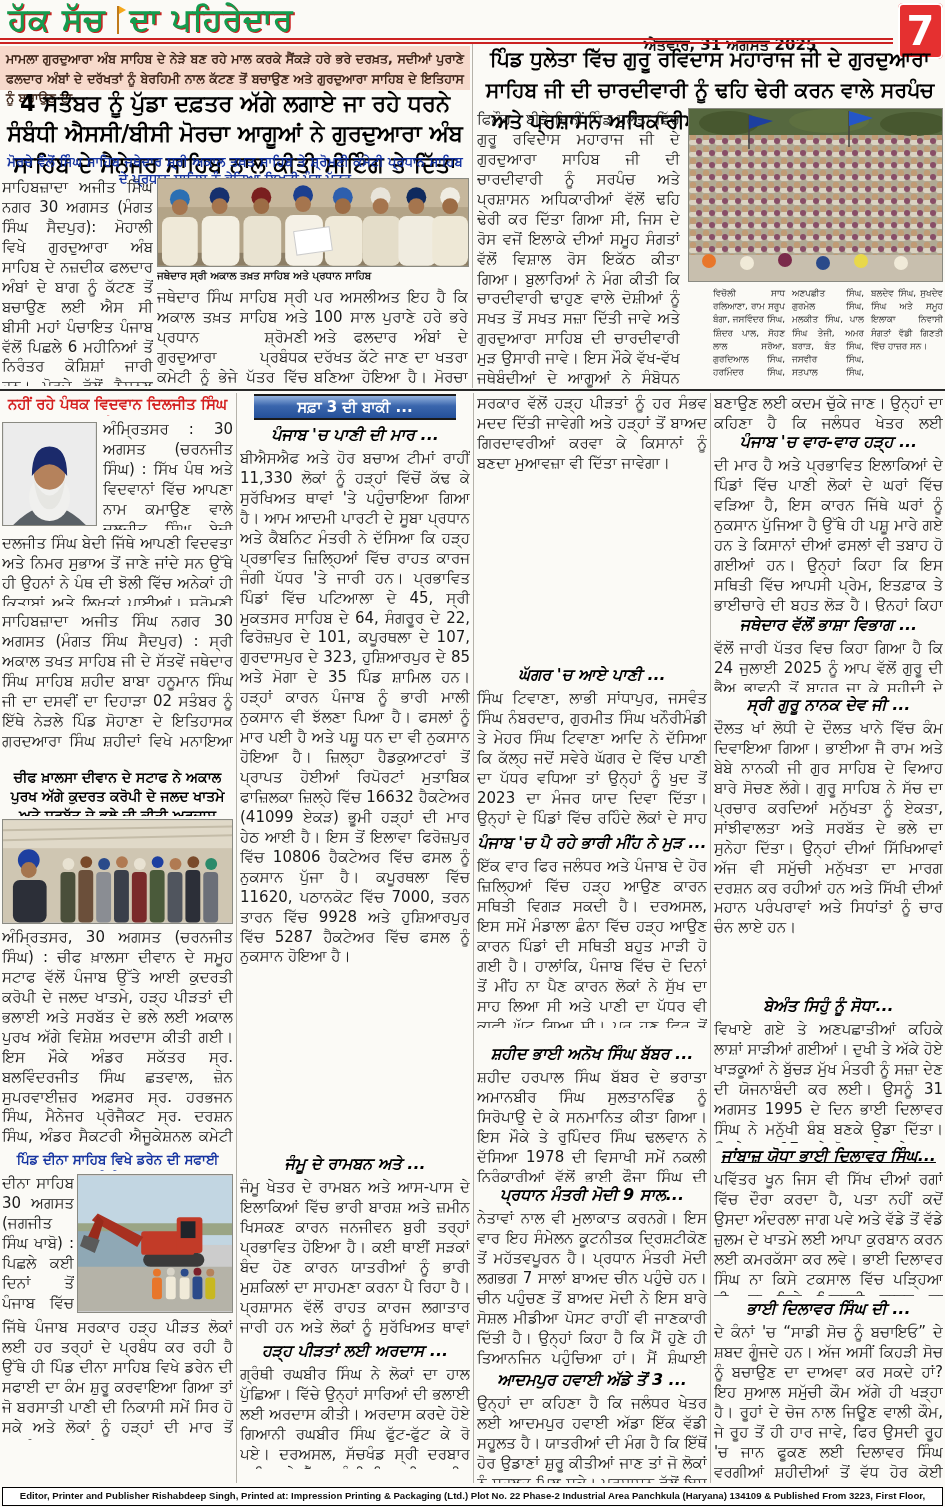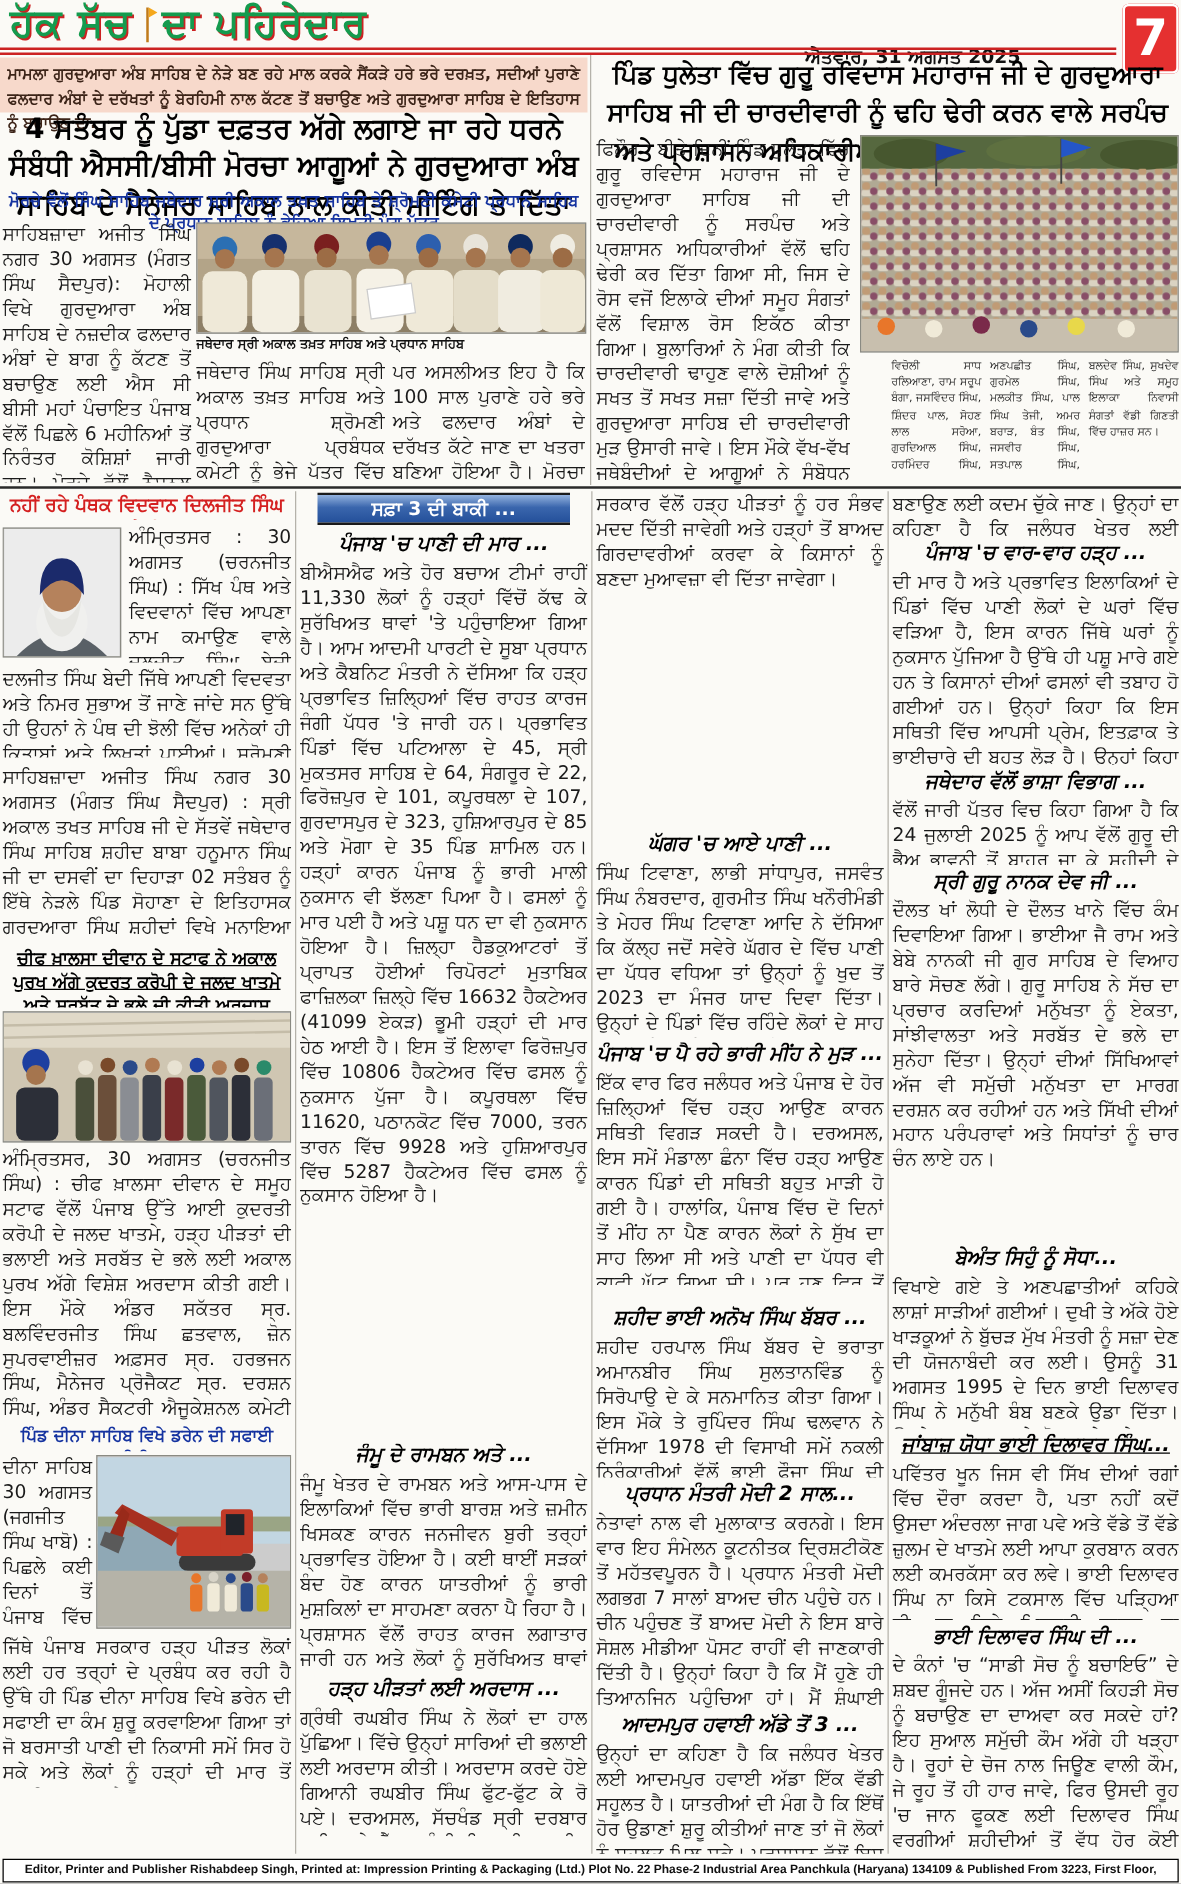--- a/index.html
+++ b/index.html
@@ -140,21 +140,21 @@
           <ellipse cx="47" cy="76" rx="21" ry="24" fill="#f0f0ee"></ellipse>
           <circle cx="47" cy="52" r="16" fill="#b5825c"></circle>
           <path d="M29 54 q0 -30 18 -30 q18 0 18 30 q-9 -12 -18 -12 q-9 0 -18 12 z" fill="#1b2a6b"></path>
           <path d="M31 58 q16 32 32 0 q-4 30 -16 30 q-12 0 -16 -30 z" fill="#e6e6e2"></path>
         </svg>
       </div>
       <div class="body" style="margin-left:101px;height:110px;">ਅੰਮ੍ਰਿਤਸਰ : 30 ਅਗਸਤ (ਚਰਨਜੀਤ ਸਿੰਘ) : ਸਿੱਖ ਪੰਥ ਅਤੇ ਵਿਦਵਾਨਾਂ ਵਿੱਚ ਆਪਣਾ ਨਾਮ ਕਮਾਉਣ ਵਾਲੇ ਦਲਜੀਤ ਸਿੰਘ ਬੇਦੀ ਨਹੀਂ ਰਹੇ। ਦਲਜੀਤ ਸਿੰਘ ਬੇਦੀ ਕੁਝ ਦਿਨਾਂ ਤੋਂ ਬਿਮਾਰ ਚੱਲ ਰਹੇ ਸਨ, ਉਹਨਾਂ ਨੇ ਸ਼ਨੀਵਾਰ ਰਾਤ ਨੂੰ ਆਖਰੀ ਸਾਹ ਲਿਆ। ਜਿਵੇਂ ਹੀ ਦਲਜੀਤ ਸਿੰਘ ਬੇਦੀ ਦੇ ਅਕਾਲ ਚਲਾਣਾ ਕਰ ਜਾਣ ਦੀ ਖ਼ਬਰ ਫੈਲੀ ਤਾਂ ਪੰਥਕ ਹਲਕਿਆਂ ਵਿੱਚ ਸੋਗ ਦੀ ਲਹਿਰ ਫੈਲ ਗਈ।</div>
       <div class="body" style="height:72px;margin-top:4px;">ਦਲਜੀਤ ਸਿੰਘ ਬੇਦੀ ਜਿੱਥੇ ਆਪਣੀ ਵਿਦਵਤਾ ਅਤੇ ਨਿਮਰ ਸੁਭਾਅ ਤੋਂ ਜਾਣੇ ਜਾਂਦੇ ਸਨ ਉੱਥੇ ਹੀ ਉਹਨਾਂ ਨੇ ਪੰਥ ਦੀ ਝੋਲੀ ਵਿੱਚ ਅਨੇਕਾਂ ਹੀ ਕਿਤਾਬਾਂ ਅਤੇ ਲਿਖਤਾਂ ਪਾਈਆਂ। ਸ਼੍ਰੋਮਣੀ ਗੁਰਦੁਆਰਾ ਪ੍ਰਬੰਧਕ ਕਮੇਟੀ ਤੋਂ ਬਤੌਰ ਸਕੱਤਰ ਸੇਵਾ ਮੁਕਤ ਹੋਣ ਤੋਂ ਬਾਅਦ ਵੀ ਉਹ ਪੰਥਕ ਸਰਗਰਮੀਆਂ ਵਿੱਚ ਲਗਾਤਾਰ ਸਰਗਰਮ ਰਹੇ। ਪੰਥਕ ਸ਼ਖਸੀਅਤਾਂ ਨੇ ਅਰਦਾਸ ਕੀਤੀ ਕਿ ਦਿਲਜੀਤ ਸਿੰਘ ਬੇਦੀ ਨੂੰ ਆਪਣੇ ਚਰਨਾਂ ਵਿੱਚ ਨਿਵਾਸ ਬਖਸ਼ਣ ਅਤੇ ਪਰਿਵਾਰ ਨੂੰ ਭਾਣਾ ਮੰਨਣ ਦਾ ਬਲ ਬਖਸ਼ੇ।</div>
     </div>
     <div class="body" style="height:136px;margin-top:4px;">ਸਾਹਿਬਜ਼ਾਦਾ ਅਜੀਤ ਸਿੰਘ ਨਗਰ 30 ਅਗਸਤ (ਮੰਗਤ ਸਿੰਘ ਸੈਦਪੁਰ) : ਸ੍ਰੀ ਅਕਾਲ ਤਖਤ ਸਾਹਿਬ ਜੀ ਦੇ ਸੱਤਵੇਂ ਜਥੇਦਾਰ ਸਿੰਘ ਸਾਹਿਬ ਸ਼ਹੀਦ ਬਾਬਾ ਹਨੂਮਾਨ ਸਿੰਘ ਜੀ ਦਾ ਦਸਵੀਂ ਦਾ ਦਿਹਾੜਾ 02 ਸਤੰਬਰ ਨੂੰ ਇੱਥੇ ਨੇੜਲੇ ਪਿੰਡ ਸੋਹਾਣਾ ਦੇ ਇਤਿਹਾਸਕ ਗੁਰਦੁਆਰਾ ਸਿੰਘ ਸ਼ਹੀਦਾਂ ਵਿਖੇ ਮਨਾਇਆ ਜਾਵੇਗਾ। ਇਸ ਸੰਬੰਧੀ ਸ੍ਰੀ ਅਖੰਡ ਪਾਠ ਸਾਹਿਬ ਜੀ ਦੇ ਭੋਗ ਸਵੇਰੇ 10 ਵਜੇ ਪਾਏ ਜਾਣਗੇ। ਉਪਰੰਤ ਵਿਸ਼ੇਸ਼ ਦੀਵਾਨ ਸਜਣਗੇ ਜਿਸ ਵਿੱਚ ਪੰਥ ਦੇ ਪ੍ਰਸਿੱਧ ਰਾਗੀ ਢਾਡੀ ਜਥੇ ਗੁਰਬਾਣੀ ਕੀਰਤਨ ਅਤੇ ਢਾਡੀ ਵਾਰਾਂ ਰਾਹੀਂ ਸੰਗਤਾਂ ਨੂੰ ਨਿਹਾਲ ਕਰਨਗੇ। ਗੁਰੂ ਕਾ ਲੰਗਰ ਸਾਰਾ ਦਿਨ ਅਤੁੱਟ ਵਰਤਾਇਆ ਜਾਵੇਗਾ ਜੀ।</div>
-    <div class="chead1" style="height:48px;margin-top:10px;text-decoration:underline;">ਚੀਫ ਖ਼ਾਲਸਾ ਦੀਵਾਨ ਦੇ ਸਟਾਫ ਨੇ ਅਕਾਲ ਪੁਰਖ ਅੱਗੇ ਕੁਦਰਤ ਕਰੋਪੀ ਦੇ ਜਲਦ ਖਾਤਮੇ ਅਤੇ ਸਰਬੱਤ ਦੇ ਭਲੇ ਦੀ ਕੀਤੀ ਅਰਦਾਸ</div>
+    <div class="chead1" style="height:48px;margin-top:20px;">ਚੀਫ ਖ਼ਾਲਸਾ ਦੀਵਾਨ ਦੇ ਸਟਾਫ ਨੇ ਅਕਾਲ ਪੁਰਖ ਅੱਗੇ ਕੁਦਰਤ ਕਰੋਪੀ ਦੇ ਜਲਦ ਖਾਤਮੇ ਅਤੇ ਸਰਬੱਤ ਦੇ ਭਲੇ ਦੀ ਕੀਤੀ ਅਰਦਾਸ</div>
     <div class="photo" style="width:231px;height:105px;margin-top:3px;">
       <svg viewBox="0 0 231 103" width="229" height="103">
         <rect width="231" height="103" fill="#cfc6b2"></rect>
         <rect width="231" height="28" fill="#e0d9c8"></rect>
         <line x1="0" y1="10" x2="231" y2="6" stroke="#c4bca8" stroke-width="2"></line>
         <line x1="0" y1="20" x2="231" y2="15" stroke="#c4bca8" stroke-width="2"></line>
         <circle cx="26" cy="40" r="11" fill="#1d3fa0"></circle>
           <circle cx="26" cy="50" r="8" fill="#a5754e"></circle>
           <rect x="10" y="60" width="34" height="43" rx="7" fill="#2c2f38"></rect>
         <g>
@@ -225,21 +225,21 @@
   </div>
 
   <div class="abs" style="left:477px;top:394px;width:230px;height:1089px;overflow:hidden;">
     <div class="body" style="height:268px;">ਸਰਕਾਰ ਵੱਲੋਂ ਹੜ੍ਹ ਪੀੜਤਾਂ ਨੂੰ ਹਰ ਸੰਭਵ ਮਦਦ ਦਿੱਤੀ ਜਾਵੇਗੀ ਅਤੇ ਹੜ੍ਹਾਂ ਤੋਂ ਬਾਅਦ ਗਿਰਦਾਵਰੀਆਂ ਕਰਵਾ ਕੇ ਕਿਸਾਨਾਂ ਨੂੰ ਬਣਦਾ ਮੁਆਵਜ਼ਾ ਵੀ ਦਿੱਤਾ ਜਾਵੇਗਾ।</div>
     <div class="chead" style="height:20px;margin-top:4px;">ਘੱਗਰ 'ਚ ਆਏ ਪਾਣੀ ...</div>
     <div class="body" style="height:141px;margin-top:3px;">ਸਿੰਘ ਟਿਵਾਣਾ, ਲਾਭੀ ਸਾਂਧਾਪੁਰ, ਜਸਵੰਤ ਸਿੰਘ ਨੰਬਰਦਾਰ, ਗੁਰਮੀਤ ਸਿੰਘ ਖਨੌਰੀਮੰਡੀ ਤੇ ਮੇਹਰ ਸਿੰਘ ਟਿਵਾਣਾ ਆਦਿ ਨੇ ਦੱਸਿਆ ਕਿ ਕੱਲ੍ਹ ਜਦੋਂ ਸਵੇਰੇ ਘੱਗਰ ਦੇ ਵਿੱਚ ਪਾਣੀ ਦਾ ਪੱਧਰ ਵਧਿਆ ਤਾਂ ਉਨ੍ਹਾਂ ਨੂੰ ਖੁਦ ਤੋਂ 2023 ਦਾ ਮੰਜਰ ਯਾਦ ਦਿਵਾ ਦਿੱਤਾ। ਉਨ੍ਹਾਂ ਦੇ ਪਿੰਡਾਂ ਵਿੱਚ ਰਹਿੰਦੇ ਲੋਕਾਂ ਦੇ ਸਾਹ ਸੁੱਕ ਗਏ ਅਤੇ ਉਹ ਮੱਲੋ-ਮੱਲੀ ਆਪਣਾ ਸਮਾਨ ਵੀ ਮਕਾਨਾਂ ਦੇ ਉੱਤੇ ਚੜ੍ਹਾਉਣ ਲੱਗੇ। ਉਨ੍ਹਾਂ ਦੱਸਿਆ ਕਿ ਪਿੰਡ ਟਿਵਾਣਾ ਤੋਂ ਅੱਗੇ ਘੱਗਰ ਦਾ ਪਾਣੀ ਬੰਨ੍ਹ ਦੇ ਉੱਤੋਂ ਦੀ ਟੱਪਣ ਲੱਗਾ। ਟਿਵਾਣਾ ਵਾਸੀਆਂ ਵੱਲੋਂ ਬਣਾਏ ਗਏ ਆਰਜ਼ੀ ਬੰਨ੍ਹ ਨੂੰ ਪਾਣੀ ਨੇ ਤੋੜ ਦਿੱਤਾ ਅਤੇ ਪਾਣੀ ਦਾ ਵਹਾਅ ਸਿੱਧਾ ਖਨੌਰੀ ਮੰਡੀ ਪਿੰਡ ਵੱਲ ਹੋ ਗਿਆ ਅਤੇ 6 ਤੋਂ 10 ਘੰਟੇ ਉਨ੍ਹਾਂ ਦੀ ਫਸਲ ਡੁੱਬੀ ਰਹੀ ਅਤੇ ਪਾਣੀ ਦੇ ਵਹਾਅ ਨੇ ਪਿੰਡ ਟਿਵਾਣਾ ਅਤੇ ਖਨੌਰੀ ਮੰਡੀ ਵਾਸੀਆਂ ਦੀ 50 ਏਕੜ ਜ਼ਮੀਨ ਵਿੱਚ ਲਗਾਈ ਝੋਨੇ ਦੀ ਫਸਲ ਖਤਮ ਕਰ ਦਿੱਤੀ।</div>
     <div class="chead" style="height:20px;margin-top:4px;">ਪੰਜਾਬ 'ਚ ਪੈ ਰਹੇ ਭਾਰੀ ਮੀਂਹ ਨੇ ਮੁੜ ...</div>
     <div class="body" style="height:171px;margin-top:3px;">ਇੱਕ ਵਾਰ ਫਿਰ ਜਲੰਧਰ ਅਤੇ ਪੰਜਾਬ ਦੇ ਹੋਰ ਜ਼ਿਲ੍ਹਿਆਂ ਵਿੱਚ ਹੜ੍ਹ ਆਉਣ ਕਾਰਨ ਸਥਿਤੀ ਵਿਗੜ ਸਕਦੀ ਹੈ। ਦਰਅਸਲ, ਇਸ ਸਮੇਂ ਮੰਡਾਲਾ ਛੰਨਾ ਵਿੱਚ ਹੜ੍ਹ ਆਉਣ ਕਾਰਨ ਪਿੰਡਾਂ ਦੀ ਸਥਿਤੀ ਬਹੁਤ ਮਾੜੀ ਹੋ ਗਈ ਹੈ। ਹਾਲਾਂਕਿ, ਪੰਜਾਬ ਵਿੱਚ ਦੋ ਦਿਨਾਂ ਤੋਂ ਮੀਂਹ ਨਾ ਪੈਣ ਕਾਰਨ ਲੋਕਾਂ ਨੇ ਸੁੱਖ ਦਾ ਸਾਹ ਲਿਆ ਸੀ ਅਤੇ ਪਾਣੀ ਦਾ ਪੱਧਰ ਵੀ ਕਾਫ਼ੀ ਘੱਟ ਗਿਆ ਸੀ। ਪਰ ਹੁਣ ਫਿਰ ਤੋਂ ਮੀਂਹ ਪੈਣ ਕਾਰਨ ਇੱਕ ਵਾਰ ਫਿਰ ਲੋਕਾਂ ਦੇ ਨਾਲ-ਨਾਲ ਪ੍ਰਸ਼ਾਸਨ ਨੂੰ ਵੀ ਮੁਸ਼ਕਲਾਂ ਦਾ ਸਾਹਮਣਾ ਕਰਨਾ ਪੈ ਸਕਦਾ ਹੈ। ਹਾਲ ਹੀ ਵਿੱਚ ਸੰਸਦ ਮੈਂਬਰ ਚਰਨਜੀਤ ਸਿੰਘ ਚੰਨੀ ਹੜ੍ਹ ਪ੍ਰਭਾਵਿਤ ਪਿੰਡਾਂ ਦਾ ਜਾਇਜ਼ਾ ਲੈਣ ਪਹੁੰਚੇ ਸਨ। ਜਿੱਥੇ ਲੋਕਾਂ ਨੇ ਦੱਸਿਆ ਕਿ ਪਿੰਡ ਵਿੱਚ ਪਾਣੀ ਆਉਣ ਕਾਰਨ ਉਨ੍ਹਾਂ ਦਾ ਭਾਰੀ ਨੁਕਸਾਨ ਹੋਇਆ ਹੈ। ਲੋਕਾਂ ਨੇ ਕਿਹਾ ਕਿ ਸਿਰਫ 10 ਏਕੜ ਜ਼ਮੀਨ ਬਚੀ ਹੈ। ਪਿੰਡ ਵਾਸੀਆਂ ਨੇ ਕਿਹਾ ਕਿ ਕੋਈ ਵੀ ਪ੍ਰਸ਼ਾਸਨਿਕ ਅਧਿਕਾਰੀ ਜਾਇਜ਼ਾ ਲੈਣ ਨਹੀਂ ਆਇਆ।</div>
     <div class="chead" style="height:20px;margin-top:17px;">ਸ਼ਹੀਦ ਭਾਈ ਅਨੋਖ ਸਿੰਘ ਬੱਬਰ ...</div>
     <div class="body" style="height:114px;margin-top:3px;">ਸ਼ਹੀਦ ਹਰਪਾਲ ਸਿੰਘ ਬੱਬਰ ਦੇ ਭਰਾਤਾ ਅਮਾਨਬੀਰ ਸਿੰਘ ਸੁਲਤਾਨਵਿੰਡ ਨੂੰ ਸਿਰੋਪਾਉ ਦੇ ਕੇ ਸਨਮਾਨਿਤ ਕੀਤਾ ਗਿਆ। ਇਸ ਮੌਕੇ ਤੇ ਰੁਪਿੰਦਰ ਸਿੰਘ ਢਲਵਾਨ ਨੇ ਦੱਸਿਆ 1978 ਦੀ ਵਿਸਾਖੀ ਸਮੇਂ ਨਕਲੀ ਨਿਰੰਕਾਰੀਆਂ ਵੱਲੋਂ ਭਾਈ ਫੌਜਾ ਸਿੰਘ ਦੀ ਅਗਵਾਈ 'ਚ ਸ਼ਹੀਦ ਹੋਏ ਸਿੰਘਾਂ ਦਾ ਇਨਸਾਫ਼ ਜਦ ਸਰਕਾਰ ਨਹੀਂ ਦੇ ਸਕੀ ਤਾਂ ਇਨ੍ਹਾਂ ਸਿੰਘਾਂ ਨੇ ਜਥੇਬੰਦਕ ਹੋ ਕੇ ਸੰਘਰਸ਼ ਸ਼ੁਰੂ ਕੀਤਾ। ਇਸ ਮੌਕੇ ਮਨਜੀਤ ਐਡਵੋਕੇਟ ਰਾਜਿੰਦਰ ਸਿੰਘ ਸਿਵਾਲਕਾ, ਦਲਜੀਤ ਸਿੰਘ ਗਿੱਲ, ਸਤਜੀਤ ਸਿੰਘ ਮੁਧਲ, ਨਰਿੰਦਰ ਸਿੰਘ ਘਿੰਤ, ਦਰਸ਼ਨ ਸਿੰਘ ਖਟਾਣਾ, ਮਾਸਟਰ ਬਲਦੇਵ ਸਿੰਘ, ਪਜੌਰਾ ਸਿੰਘ ਗਿੱਲ ਆਦਿ ਹਾਜ਼ਰ ਸਨ।</div>
-    <div class="chead" style="height:20px;margin-top:4px;">ਪ੍ਰਧਾਨ ਮੰਤਰੀ ਮੋਦੀ 2 ਸਾਲ...</div>
+    <div class="chead" style="height:20px;margin-top:4px;">ਪ੍ਰਧਾਨ ਮੰਤਰੀ ਮੋਦੀ 9 ਸਾਲ...</div>
     <div class="body" style="height:158px;margin-top:3px;">ਨੇਤਾਵਾਂ ਨਾਲ ਵੀ ਮੁਲਾਕਾਤ ਕਰਨਗੇ। ਇਸ ਵਾਰ ਇਹ ਸੰਮੇਲਨ ਕੂਟਨੀਤਕ ਦ੍ਰਿਸ਼ਟੀਕੋਣ ਤੋਂ ਮਹੱਤਵਪੂਰਨ ਹੈ। ਪ੍ਰਧਾਨ ਮੰਤਰੀ ਮੋਦੀ ਲਗਭਗ 7 ਸਾਲਾਂ ਬਾਅਦ ਚੀਨ ਪਹੁੰਚੇ ਹਨ। ਚੀਨ ਪਹੁੰਚਣ ਤੋਂ ਬਾਅਦ ਮੋਦੀ ਨੇ ਇਸ ਬਾਰੇ ਸੋਸ਼ਲ ਮੀਡੀਆ ਪੋਸਟ ਰਾਹੀਂ ਵੀ ਜਾਣਕਾਰੀ ਦਿੱਤੀ ਹੈ। ਉਨ੍ਹਾਂ ਕਿਹਾ ਹੈ ਕਿ ਮੈਂ ਹੁਣੇ ਹੀ ਤਿਆਨਜਿਨ ਪਹੁੰਚਿਆ ਹਾਂ। ਮੈਂ ਸ਼ੰਘਾਈ ਸਹਿਯੋਗ ਸੰਗਠਨ ਸੰਮੇਲਨ ਵਿੱਚ ਅਰਥਪੂਰਨ ਵਿਚਾਰ-ਵਟਾਂਦਰੇ ਅਤੇ ਵੱਖ-ਵੱਖ ਦੇਸ਼ਾਂ ਦੇ ਨੇਤਾਵਾਂ ਨਾਲ ਮੁਲਾਕਾਤਾਂ ਨੂੰ ਲੈ ਕੇ ਬਹੁਤ ਉਤਸ਼ਾਹਿਤ ਹਾਂ। 2001 ਵਿੱਚ ਬਣੇ ਐਸ ਸੀ ਓ ਵਿੱਚ ਹੁਣ 9 ਮੈਂਬਰ ਦੇਸ਼ ਹਨ - ਚੀਨ, ਰੂਸ, ਭਾਰਤ, ਪਾਕਿਸਤਾਨ, ਕਜ਼ਾਕਿਸਤਾਨ, ਕਿਰਗਿਜ਼ਸਤਾਨ, ਤਾਜਿਕਸਤਾਨ, ਉਜ਼ਬੇਕਿਸਤਾਨ ਅਤੇ ਈਰਾਨ। ਬੇਲਾਰੂਸ, ਅਫਗਾਨਿਸਤਾਨ ਅਤੇ ਮੰਗੋਲੀਆ ਇਸਦੇ ਨਿਰੀਖਕ ਹਨ। ਇਹ ਪਲੇਟਫਾਰਮ ਏਸ਼ੀਆ ਵਿੱਚ ਰਾਜਨੀਤੀ, ਸੁਰੱਖਿਆ ਅਤੇ ਵਪਾਰ ਲਈ ਬਹੁਤ ਮਹੱਤਵਪੂਰਨ ਮੰਨਿਆ ਜਾਂਦਾ ਹੈ।</div>
     <div class="chead" style="height:20px;margin-top:4px;">ਆਦਮਪੁਰ ਹਵਾਈ ਅੱਡੇ ਤੋਂ 3 ...</div>
     <div class="body" style="height:110px;margin-top:3px;">ਉਨ੍ਹਾਂ ਦਾ ਕਹਿਣਾ ਹੈ ਕਿ ਜਲੰਧਰ ਖੇਤਰ ਲਈ ਆਦਮਪੁਰ ਹਵਾਈ ਅੱਡਾ ਇੱਕ ਵੱਡੀ ਸਹੂਲਤ ਹੈ। ਯਾਤਰੀਆਂ ਦੀ ਮੰਗ ਹੈ ਕਿ ਇੱਥੋਂ ਹੋਰ ਉਡਾਣਾਂ ਸ਼ੁਰੂ ਕੀਤੀਆਂ ਜਾਣ ਤਾਂ ਜੋ ਲੋਕਾਂ ਨੂੰ ਸਹੂਲਤ ਮਿਲ ਸਕੇ। ਪ੍ਰਸ਼ਾਸਨ ਵੱਲੋਂ ਇਸ ਸੰਬੰਧੀ ਵਿਚਾਰ ਕੀਤਾ ਜਾ ਰਿਹਾ ਹੈ ਅਤੇ ਜਲਦ ਹੀ ਨਵੀਆਂ ਉਡਾਣਾਂ ਸ਼ੁਰੂ ਹੋਣ ਦੀ ਉਮੀਦ ਹੈ।</div>
   </div>
 
   <div class="abs" style="left:714px;top:394px;width:229px;height:1089px;overflow:hidden;">
     <div class="body" style="height:36px;">ਬਣਾਉਣ ਲਈ ਕਦਮ ਚੁੱਕੇ ਜਾਣ। ਉਨ੍ਹਾਂ ਦਾ ਕਹਿਣਾ ਹੈ ਕਿ ਜਲੰਧਰ ਖੇਤਰ ਲਈ ਆਦਮਪੁਰ ਹਵਾਈ ਅੱਡਾ ਇੱਕ ਵੱਡੀ ਸਹੂਲਤ ਹੈ, ਜੋ ਸਥਿਰ ਉਡਾਣਾਂ ਅਤੇ ਵਧੀਆ ਪ੍ਰਬੰਧ ਨਾਲ ਖੇਤਰ ਦੇ ਲੋਕਾਂ ਨੂੰ ਆਰਥਿਕ ਅਤੇ ਯਾਤਰਾ ਸਹੂਲਤਾਂ ਦੇਣ ਵਿੱਚ ਮਦਦਗਾਰ ਹੋ ਸਕਦਾ ਹੈ।</div>
     <div class="chead" style="height:20px;margin-top:3px;">ਪੰਜਾਬ 'ਚ ਵਾਰ-ਵਾਰ ਹੜ੍ਹ ...</div>
     <div class="body" style="height:156px;margin-top:3px;">ਦੀ ਮਾਰ ਹੈ ਅਤੇ ਪ੍ਰਭਾਵਿਤ ਇਲਾਕਿਆਂ ਦੇ ਪਿੰਡਾਂ ਵਿੱਚ ਪਾਣੀ ਲੋਕਾਂ ਦੇ ਘਰਾਂ ਵਿੱਚ ਵੜਿਆ ਹੈ, ਇਸ ਕਾਰਨ ਜਿੱਥੇ ਘਰਾਂ ਨੂੰ ਨੁਕਸਾਨ ਪੁੱਜਿਆ ਹੈ ਉੱਥੇ ਹੀ ਪਸ਼ੂ ਮਾਰੇ ਗਏ ਹਨ ਤੇ ਕਿਸਾਨਾਂ ਦੀਆਂ ਫਸਲਾਂ ਵੀ ਤਬਾਹ ਹੋ ਗਈਆਂ ਹਨ। ਉਨ੍ਹਾਂ ਕਿਹਾ ਕਿ ਇਸ ਸਥਿਤੀ ਵਿੱਚ ਆਪਸੀ ਪ੍ਰੇਮ, ਇਤਫ਼ਾਕ ਤੇ ਭਾਈਚਾਰੇ ਦੀ ਬਹੁਤ ਲੋੜ ਹੈ। ਉਨ੍ਹਾਂ ਕਿਹਾ ਕਿ ਭਾਈਚਾਰਕ ਸਾਂਝ ਨਾਲ ਪੰਜਾਬ ਨੇ ਹਮੇਸ਼ਾ ਹੀ ਹਰ ਮੁਸ਼ਕਿਲ ਹੱਲ ਕੀਤੀ ਹੈ। ਅੱਜ ਵੀ ਪੰਜਾਬੀਆਂ ਨੇ ਪੂਰੇ ਸੰਸਾਰ ਦੇ ਲੋਕਾਂ ਨੂੰ ਇਹ ਦੱਸਿਆ ਹੈ ਕਿ ਅਸੀਂ ਔਖੇ ਸਮੇਂ ਵਿੱਚ ਇੱਕ ਦੂਜੇ ਦੇ ਨਾਲ ਖੜ੍ਹੇ ਹਾਂ ਤੇ ਮਦਦ ਕਰ ਰਹੇ ਹਾਂ। ਉਨ੍ਹਾਂ ਸ਼੍ਰੋਮਣੀ ਗੁਰਦੁਆਰਾ ਪ੍ਰਬੰਧਕ ਕਮੇਟੀ ਸਮੇਤ ਹੜ੍ਹ ਪ੍ਰਭਾਵਿਤ ਲੋਕਾਂ ਦੀ ਸੇਵਾ ਕਰ ਰਹੀਆਂ ਧਾਰਮਿਕ ਤੇ ਸਮਾਜਿਕ ਸੰਸਥਾਵਾਂ ਤੇ ਸ਼ਖਸੀਅਤਾਂ ਵੱਲੋਂ ਨਿਭਾਈਆਂ ਜਾ ਰਹੀਆਂ ਸੇਵਾਵਾਂ ਦੀ ਸ਼ਲਾਘਾ ਕੀਤੀ।</div>
     <div class="chead" style="height:20px;margin-top:4px;">ਜਥੇਦਾਰ ਵੱਲੋਂ ਭਾਸ਼ਾ ਵਿਭਾਗ ...</div>

